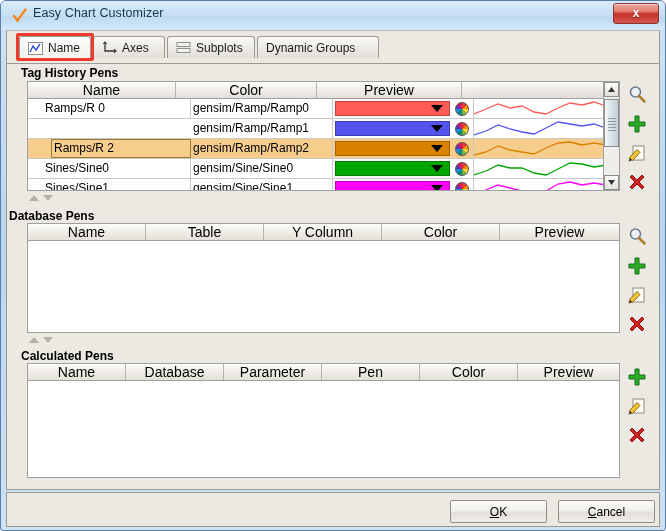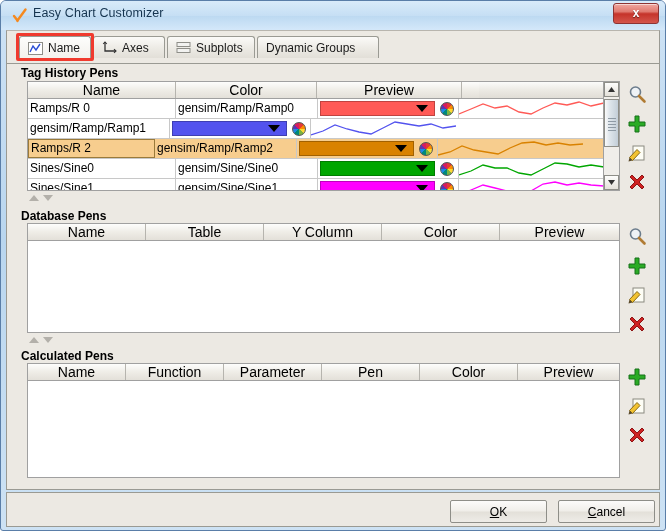--- a/index.html
+++ b/index.html
@@ -118,21 +118,21 @@
   .th {
     font-size: 14px; color: #000;
     text-align: center; line-height: 16px;
     border-right: 1px solid #b6b4ae;
     background: linear-gradient(to bottom, #fdfdfc 0%, #efedE7 50%, #e3e0d9 100%);
     overflow: hidden; white-space: nowrap;
     cursor: pointer;
   }
   .th:last-child { border-right: none; }
 
-  .trow { display: flex; height: 20px; border-bottom: 1px solid #c8c8c8; }
+  .trow { display: flex; height: 20px; border-bottom: 1px solid #c8c8c8; justify-content: flex-end; }
   .trow.selected { background: #f7cd8e; }
   .td {
     font-size: 12px; color: #000;
     line-height: 19px;
     padding-left: 2px;
     border-right: 1px solid #c8c8c8;
     overflow: hidden; white-space: nowrap;
     position: relative;
   }
   .td:last-child { border-right: none; }
@@ -320,21 +320,21 @@
               <div class="swatch-arrow" style="left: 98px;"></div>
               <div class="wheel" style="left: 122px;"></div>
             </div>
             <div class="td preview-cell" style="width: 145px;">
               <svg width="145" height="19" viewBox="0 0 145 19">
                 <path d="M0,16 L12,12 L24,6 L36,10 L48,13 L60,15 L72,9 L84,3 L96,5 L108,7 L120,5 L132,9 L145,7" fill="none" stroke="#5353EE" stroke-width="1.3"></path>
               </svg>
             </div>
           </div>
           <div class="trow selected">
-            <div class="td" style="width: 127px; border: 1px solid rgb(154, 122, 58); line-height: 17px;">Ramps/R 2</div>
+            <div class="td" style="width: 140px; border: 1px solid rgb(154, 122, 58); line-height: 17px;">Ramps/R 2</div>
             <div class="td" style="width: 142px;">gensim/Ramp/Ramp2</div>
             <div class="td swatch-cell" style="width: 141px;">
               <div class="swatch" style="width: 115px; background: rgb(217, 130, 0);"></div>
               <div class="swatch-arrow" style="left: 98px;"></div>
               <div class="wheel" style="left: 122px;"></div>
             </div>
             <div class="td preview-cell" style="width: 145px;">
               <svg width="145" height="19" viewBox="0 0 145 19">
                 <path d="M0,16 L12,13 L24,7 L36,11 L48,13 L60,15 L72,9 L84,4 L96,3 L108,6 L120,4 L132,6 L145,5" fill="none" stroke="#D98200" stroke-width="1.3"></path>
               </svg>
@@ -417,21 +417,21 @@
           <path d="M3 5 L5 3 L10 8 L15 3 L17 5 L12 10 L17 15 L15 17 L10 12 L5 17 L3 15 L8 10 Z" fill="#cf2222" stroke="#8e1414" stroke-width="1"></path>
         </svg>
       </div>
     </div>
 
     <div class="sortarrows" style="left:22px; top:164px;">
       <span class="sa-up"></span>
       <span class="sa-dn"></span>
     </div>
 
-    <div class="section-title" style="left:14px; top:178px;">Database Pens</div>
+    <div class="section-title" style="left:2px; top:178px;">Database Pens</div>
 
     <div class="table-box" style="left:20px; top:192px; width:593px; height:110px;">
       <div class="thead">
         <div class="th" style="width:118px;">Name</div>
         <div class="th" style="width:118px;">Table</div>
         <div class="th" style="width:118px;">Y Column</div>
         <div class="th" style="width:118px;">Color</div>
         <div class="th" style="width:119px;">Preview</div>
       </div>
       <div></div>
@@ -466,21 +466,21 @@
     <div class="sortarrows" style="left:22px; top:306px;">
       <span class="sa-up"></span>
       <span class="sa-dn"></span>
     </div>
 
     <div class="section-title" style="left:14px; top:318px;">Calculated Pens</div>
 
     <div class="table-box" style="left:20px; top:332px; width:593px; height:115px;">
       <div class="thead">
         <div class="th" style="width:98px;">Name</div>
-        <div class="th" style="width:98px;">Function</div>
+        <div class="th" style="width:98px;">Database</div>
         <div class="th" style="width:98px;">Parameter</div>
         <div class="th" style="width:98px;">Pen</div>
         <div class="th" style="width:98px;">Color</div>
         <div class="th" style="width:101px;">Preview</div>
       </div>
       <div></div>
     </div>
 
     <div class="side-icons" style="left:618px; top:334px;">
       <div class="side-icon">

